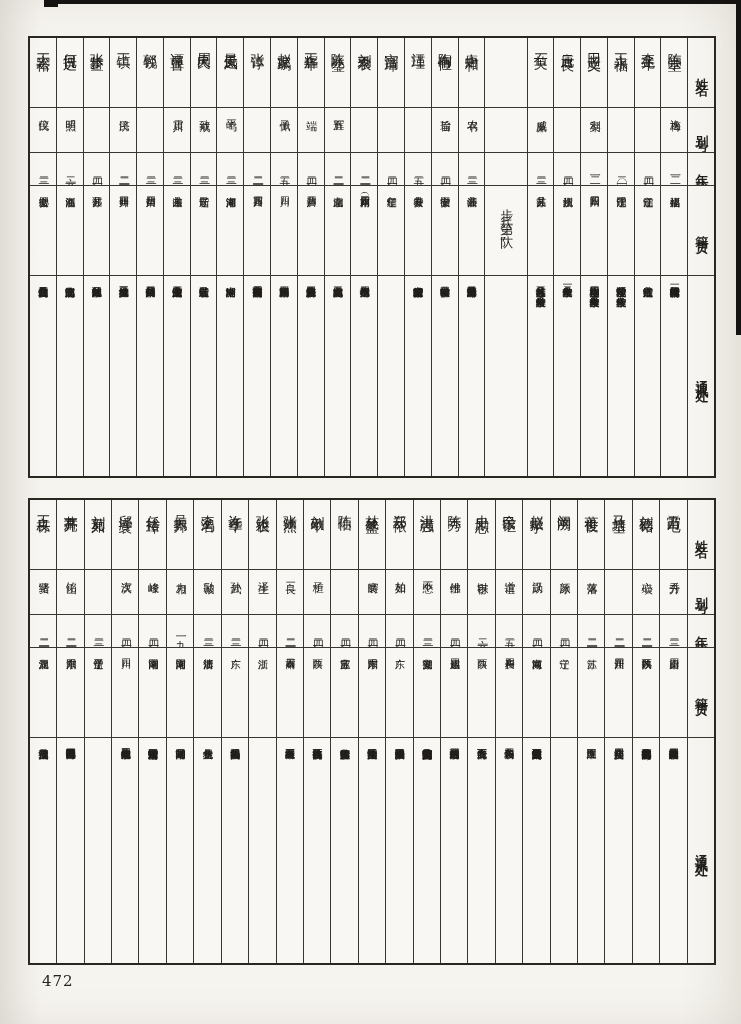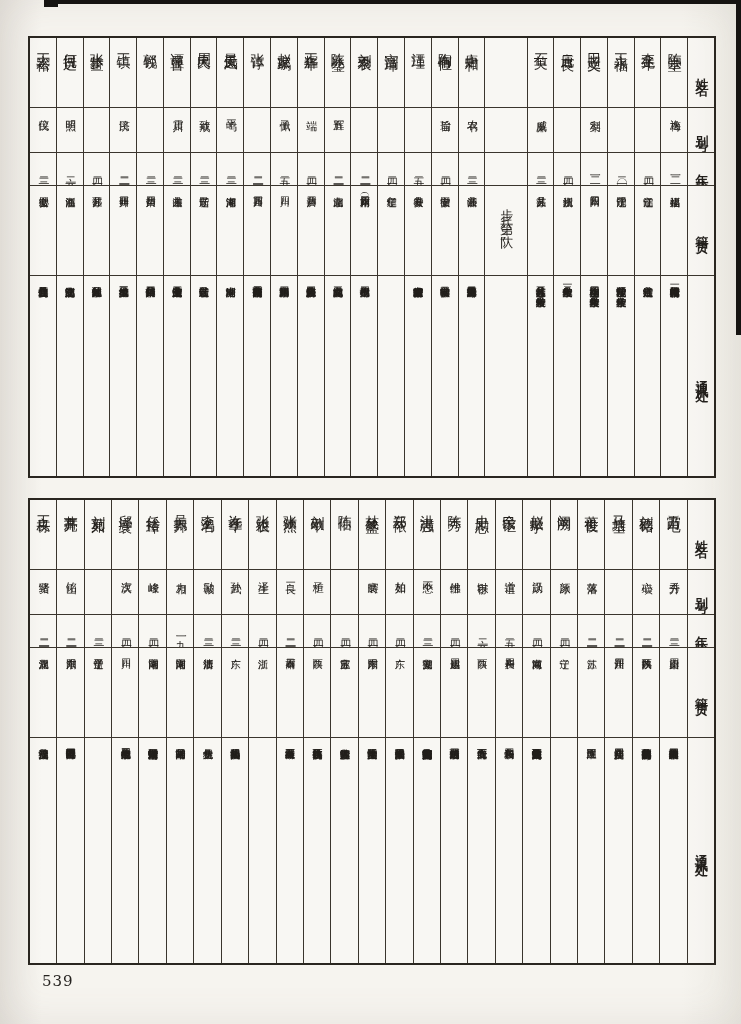--- a/index.html
+++ b/index.html
@@ -877,14 +877,14 @@
         </div>
         <div class="cell c-native">
           <span class="vtext t-native">湖北汉川</span>
         </div>
         <div class="cell c-contact">
           <span class="vtext t-contact">湖北汉川徐福茂号交</span>
         </div>
       </div>
     </section>
 
-  <div class="page-number">539</div>
+  <div class="page-number">472</div>
 </div>
 
 </body></html>

